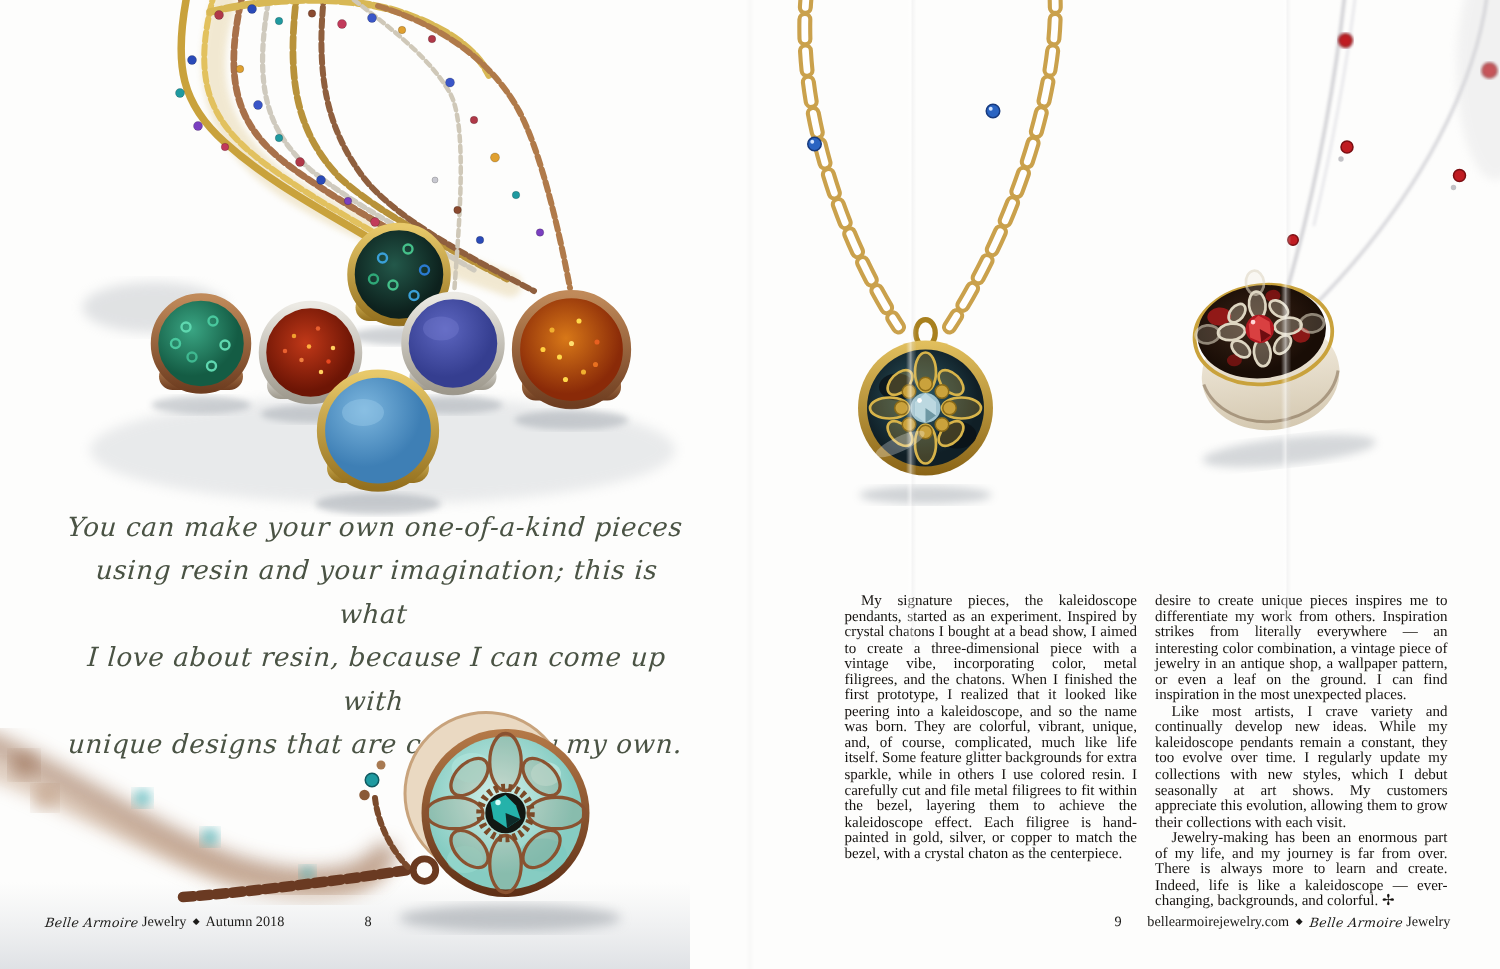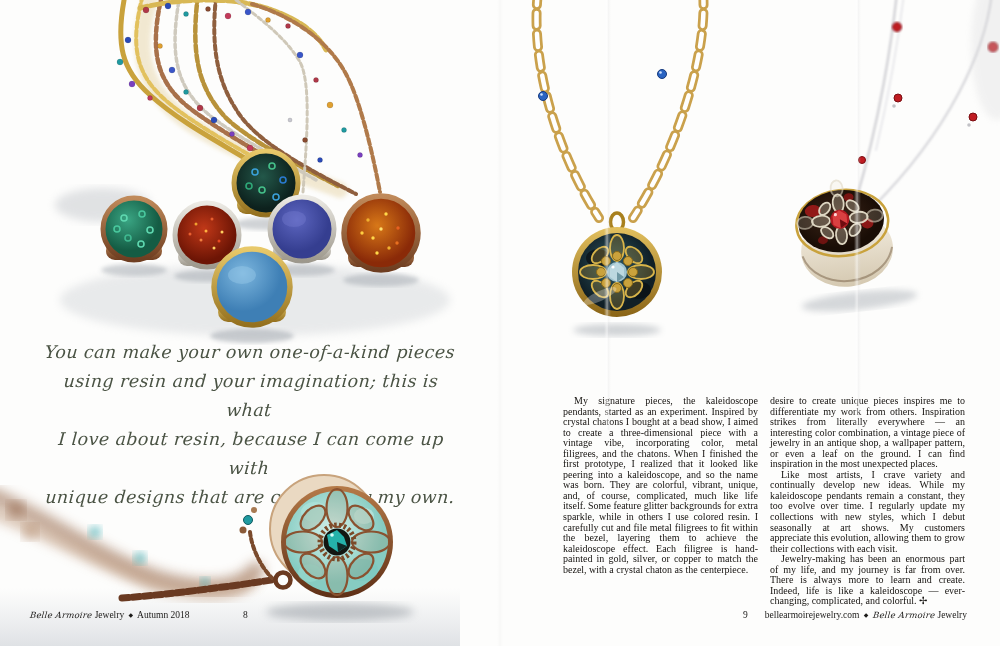--- a/index.html
+++ b/index.html
@@ -432,21 +432,21 @@
     </svg>
 
   </section>
 
   <div class="col col-1">
     <p class="ind">My signature pieces, the kaleidoscope pendants, started as an experiment. Inspired by crystal chatons I bought at a bead show, I aimed to create a three-dimensional piece with a vintage vibe, incorporating color, metal filigrees, and the chatons. When I finished the first prototype, I realized that it looked like peering into a kaleidoscope, and so the name was born. They are colorful, vibrant, unique, and, of course, complicated, much like life itself. Some feature glitter backgrounds for extra sparkle, while in others I use colored resin. I carefully cut and file metal filigrees to fit within the bezel, layering them to achieve the kaleidoscope effect. Each filigree is hand-painted in gold, silver, or copper to match the bezel, with a crystal chaton as the centerpiece.</p>
   </div>
   <div class="col col-2">
     <p>desire to create unique pieces inspires me to differentiate my work from others. Inspiration strikes from literally everywhere — an interesting color combination, a vintage piece of jewelry in an antique shop, a wallpaper pattern, or even a leaf on the ground. I can find inspiration in the most unexpected places.</p>
     <p class="ind">Like most artists, I crave variety and continually develop new ideas. While my kaleidoscope pendants remain a constant, they too evolve over time. I regularly update my collections with new styles, which I debut seasonally at art shows. My customers appreciate this evolution, allowing them to grow their collections with each visit.</p>
-    <p class="ind">Jewelry-making has been an enormous part of my life, and my journey is far from over. There is always more to learn and create. Indeed, life is like a kaleidoscope — ever-changing, complicated, and colorful. ✢</p>
+    <p class="ind">Jewelry-making has been an enormous part of my life, and my journey is far from over. There is always more to learn and create. Indeed, life is like a kaleidoscope — ever-changing, backgrounds, and colorful. ✢</p>
   </div>
 
   <div class="footer pagenum-right">9</div>
   <div class="footer footer-right">
     <span>bellearmoirejewelry.com</span>
     <span class="sep">◆</span>
     <span class="brand-script">Belle Armoire</span>
     <span>Jewelry</span>
   </div>
 

